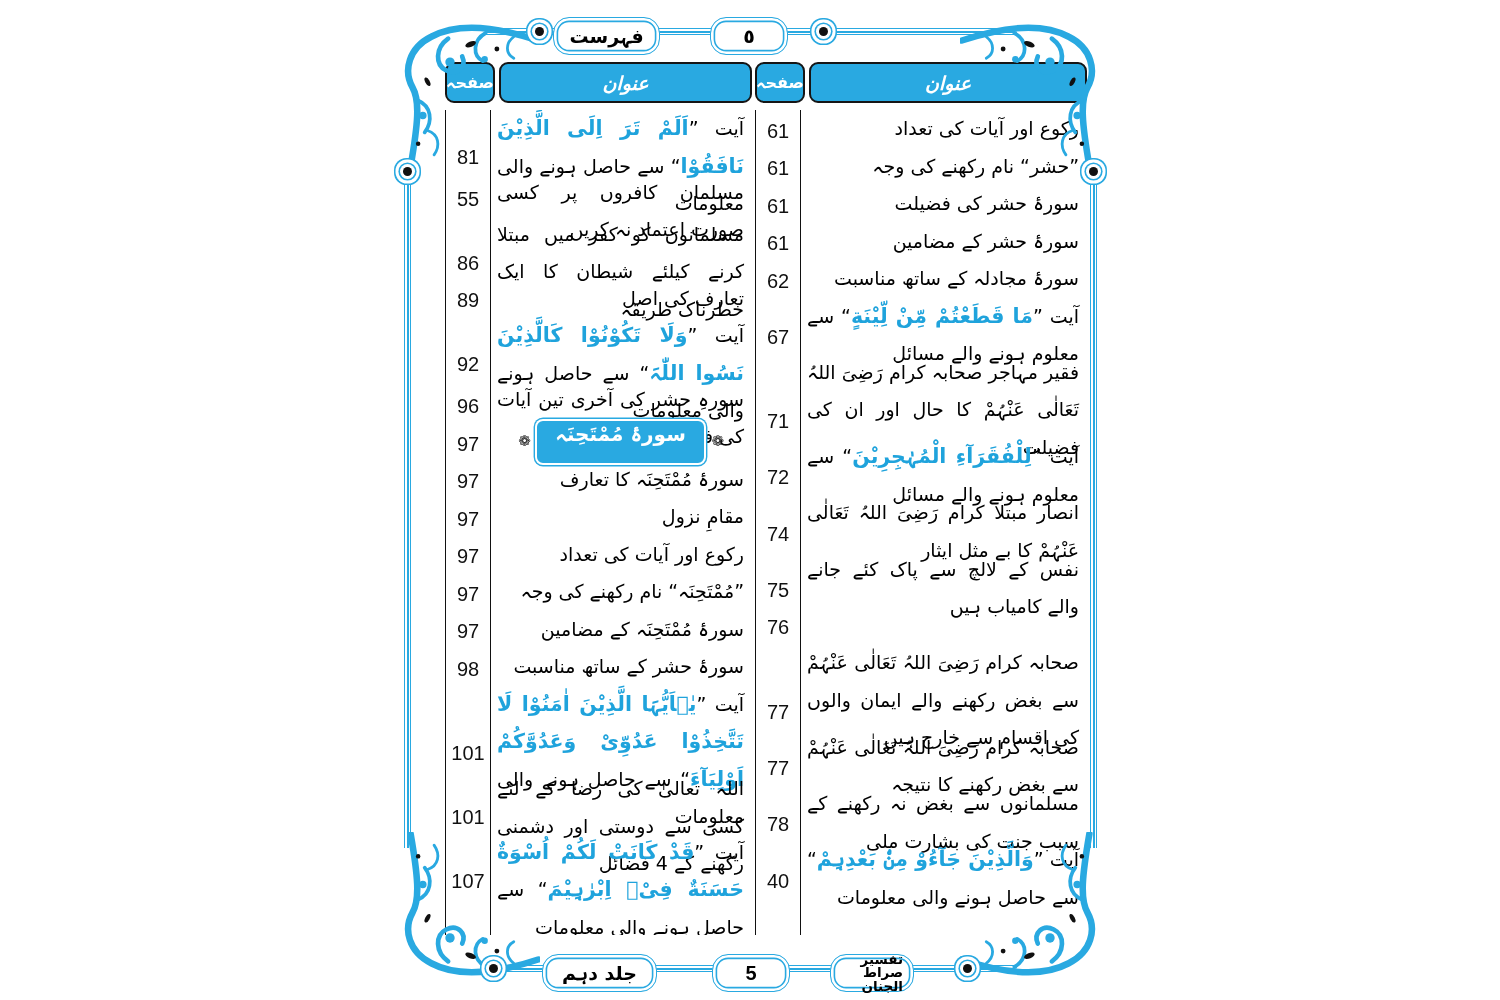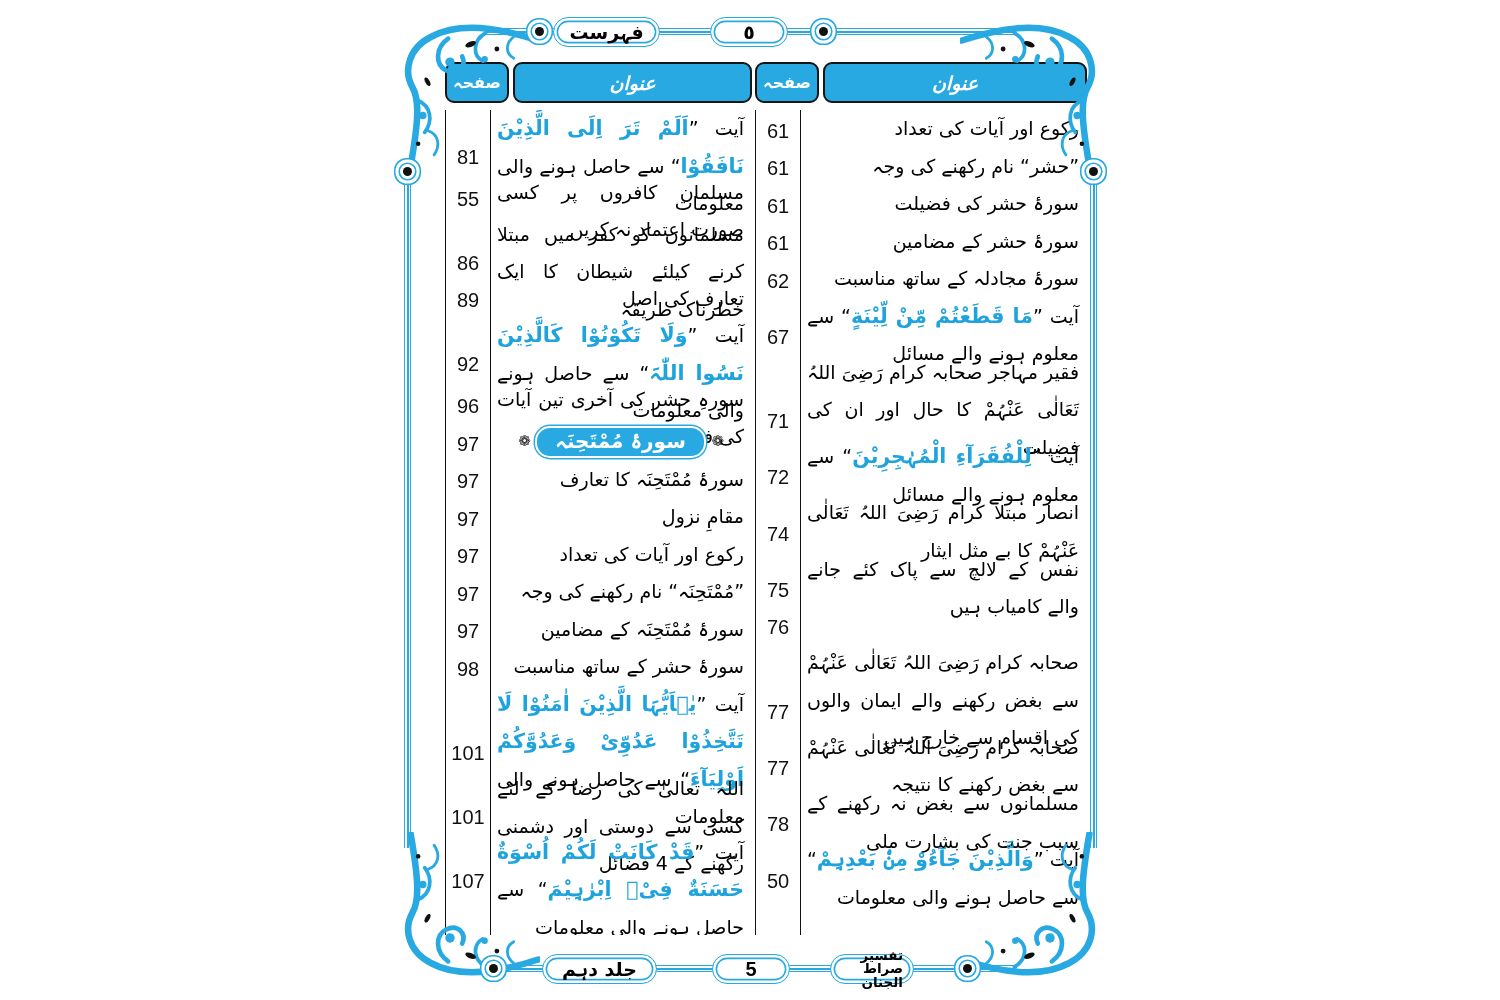--- a/index.html
+++ b/index.html
@@ -21,60 +21,60 @@
     width:7px;
     border-left:1.6px solid #29A9E1; border-right:1.6px solid #29A9E1;
     background:linear-gradient(to right, transparent 2.2px, #29A9E1 2.2px, #29A9E1 3.6px, transparent 3.6px);
   }
   .corner { position:absolute; width:150px; height:150px; z-index:3; }
   .medallion {
     position:absolute; width:9px; height:9px; border-radius:50%; background:#111; z-index:4;
     box-shadow:0 0 0 3px #fff, 0 0 0 4.6px #29A9E1, 0 0 0 7.5px #fff, 0 0 0 9px #29A9E1;
   }
   .band-pill {
-    position:absolute; height:30px; background:#fff; z-index:5;
+    position:absolute; height:38px; background:#fff; z-index:5;
     border:1.6px solid #29A9E1; border-radius:16px;
     box-shadow:inset 0 0 0 2.6px #fff, inset 0 0 0 4.2px #29A9E1;
     display:flex; align-items:center; justify-content:center;
     color:#000; direction:rtl;
   }
   .band-pill .lbl { font-weight:bold; font-size:19px; line-height:1; padding:0 10px; }
   .band-pill .lbl.small { font-size:13.5px; }
   .band-pill .lbl.num-latin { font-family:"Liberation Sans", sans-serif; font-size:20px; }
 
   
   .col-group { position:absolute; top:52px; }
   .hdr-row { display:flex; gap:4px; height:41px; }
   .hdr-box {
     background:#29A9E1; border:2.2px solid #151515; border-radius:9px;
     color:#fff; display:flex; align-items:center; justify-content:center;
     font-weight:bold; direction:rtl;
   }
-  .hdr-box.page-box { width:64px; font-size:16px; }
+  .hdr-box.page-box { width:50px; font-size:16px; }
   .hdr-box.title-box { flex:1; font-size:19px;font-style:italic; }
 
   
   .col-body { position:absolute; top:48px; display:flex; flex-direction:column; height:825px; overflow:hidden; }
   .toc-row { display:flex; align-items:stretch; min-height:37.5px; }
   .toc-row.filler { flex:1; }
   .num-cell {
     width:46px; flex:0 0 46px;
     border-left:1.5px solid #111; border-right:1.5px solid #111;
     display:flex; flex-direction:column; justify-content:flex-end; align-items:center;
     font-family:"Liberation Sans", sans-serif; font-size:20px; color:#111;
     padding-bottom:7px; line-height:1;text-align:right;
   }
   .title-cell {
     flex:1; direction:rtl; text-align:justify; color:#000;
     font-size:19px; line-height:37.5px; padding:0 8px 0 6px;
   }
   .seg.quran { color:#1FA3DC; font-weight:bold; font-size:20.5px; }
   .banner-cell { display:flex; align-items:center; justify-content:center; gap:6px; text-align:center; }
   .banner-pill {
-    background:#29A9E1; border-radius:15px; padding:1px 20px 3px 20px;
+    background:#29A9E1; border-radius:8px; padding:1px 20px 17px 20px;
     box-shadow:inset 0 0 0 2px #fff, 0 0 0 1.4px #29A9E1;
     color:#fff; font-weight:bold; font-size:20px; line-height:28px; display:inline-block;
   }
   .ornament { color:#151515; font-size:15px; line-height:1; letter-spacing:-2px; }
 </style>
 </head>
 <body>
 
 <div class="canvas">
   <div class="sheet">
@@ -269,21 +269,21 @@
             <div class="title-cell"><span class="seg">صحابہ کرام رَضِیَ اللہُ تَعَالٰی عَنْہُمْ سے بغض رکھنے کا نتیجہ</span></div>
           </div>
           <div class="toc-row">
             <div class="num-cell">
               <span>78</span>
             </div>
             <div class="title-cell"><span class="seg">مسلمانوں سے بغض نہ رکھنے کے سبب جنت کی بشارت ملی</span></div>
           </div>
           <div class="toc-row">
             <div class="num-cell">
-              <span>50</span>
+              <span>40</span>
             </div>
             <div class="title-cell"><span class="seg">آیت ”</span><span class="seg quran">وَالَّذِیْنَ جَآءُوْ مِنْۢ بَعْدِہِمْ</span><span class="seg">“ سے حاصل ہونے والی معلومات</span></div>
           </div>
           <div class="toc-row filler">
             <div class="num-cell"></div>
             <div class="title-cell"></div>
           </div>
         </div>
     </div>
 

